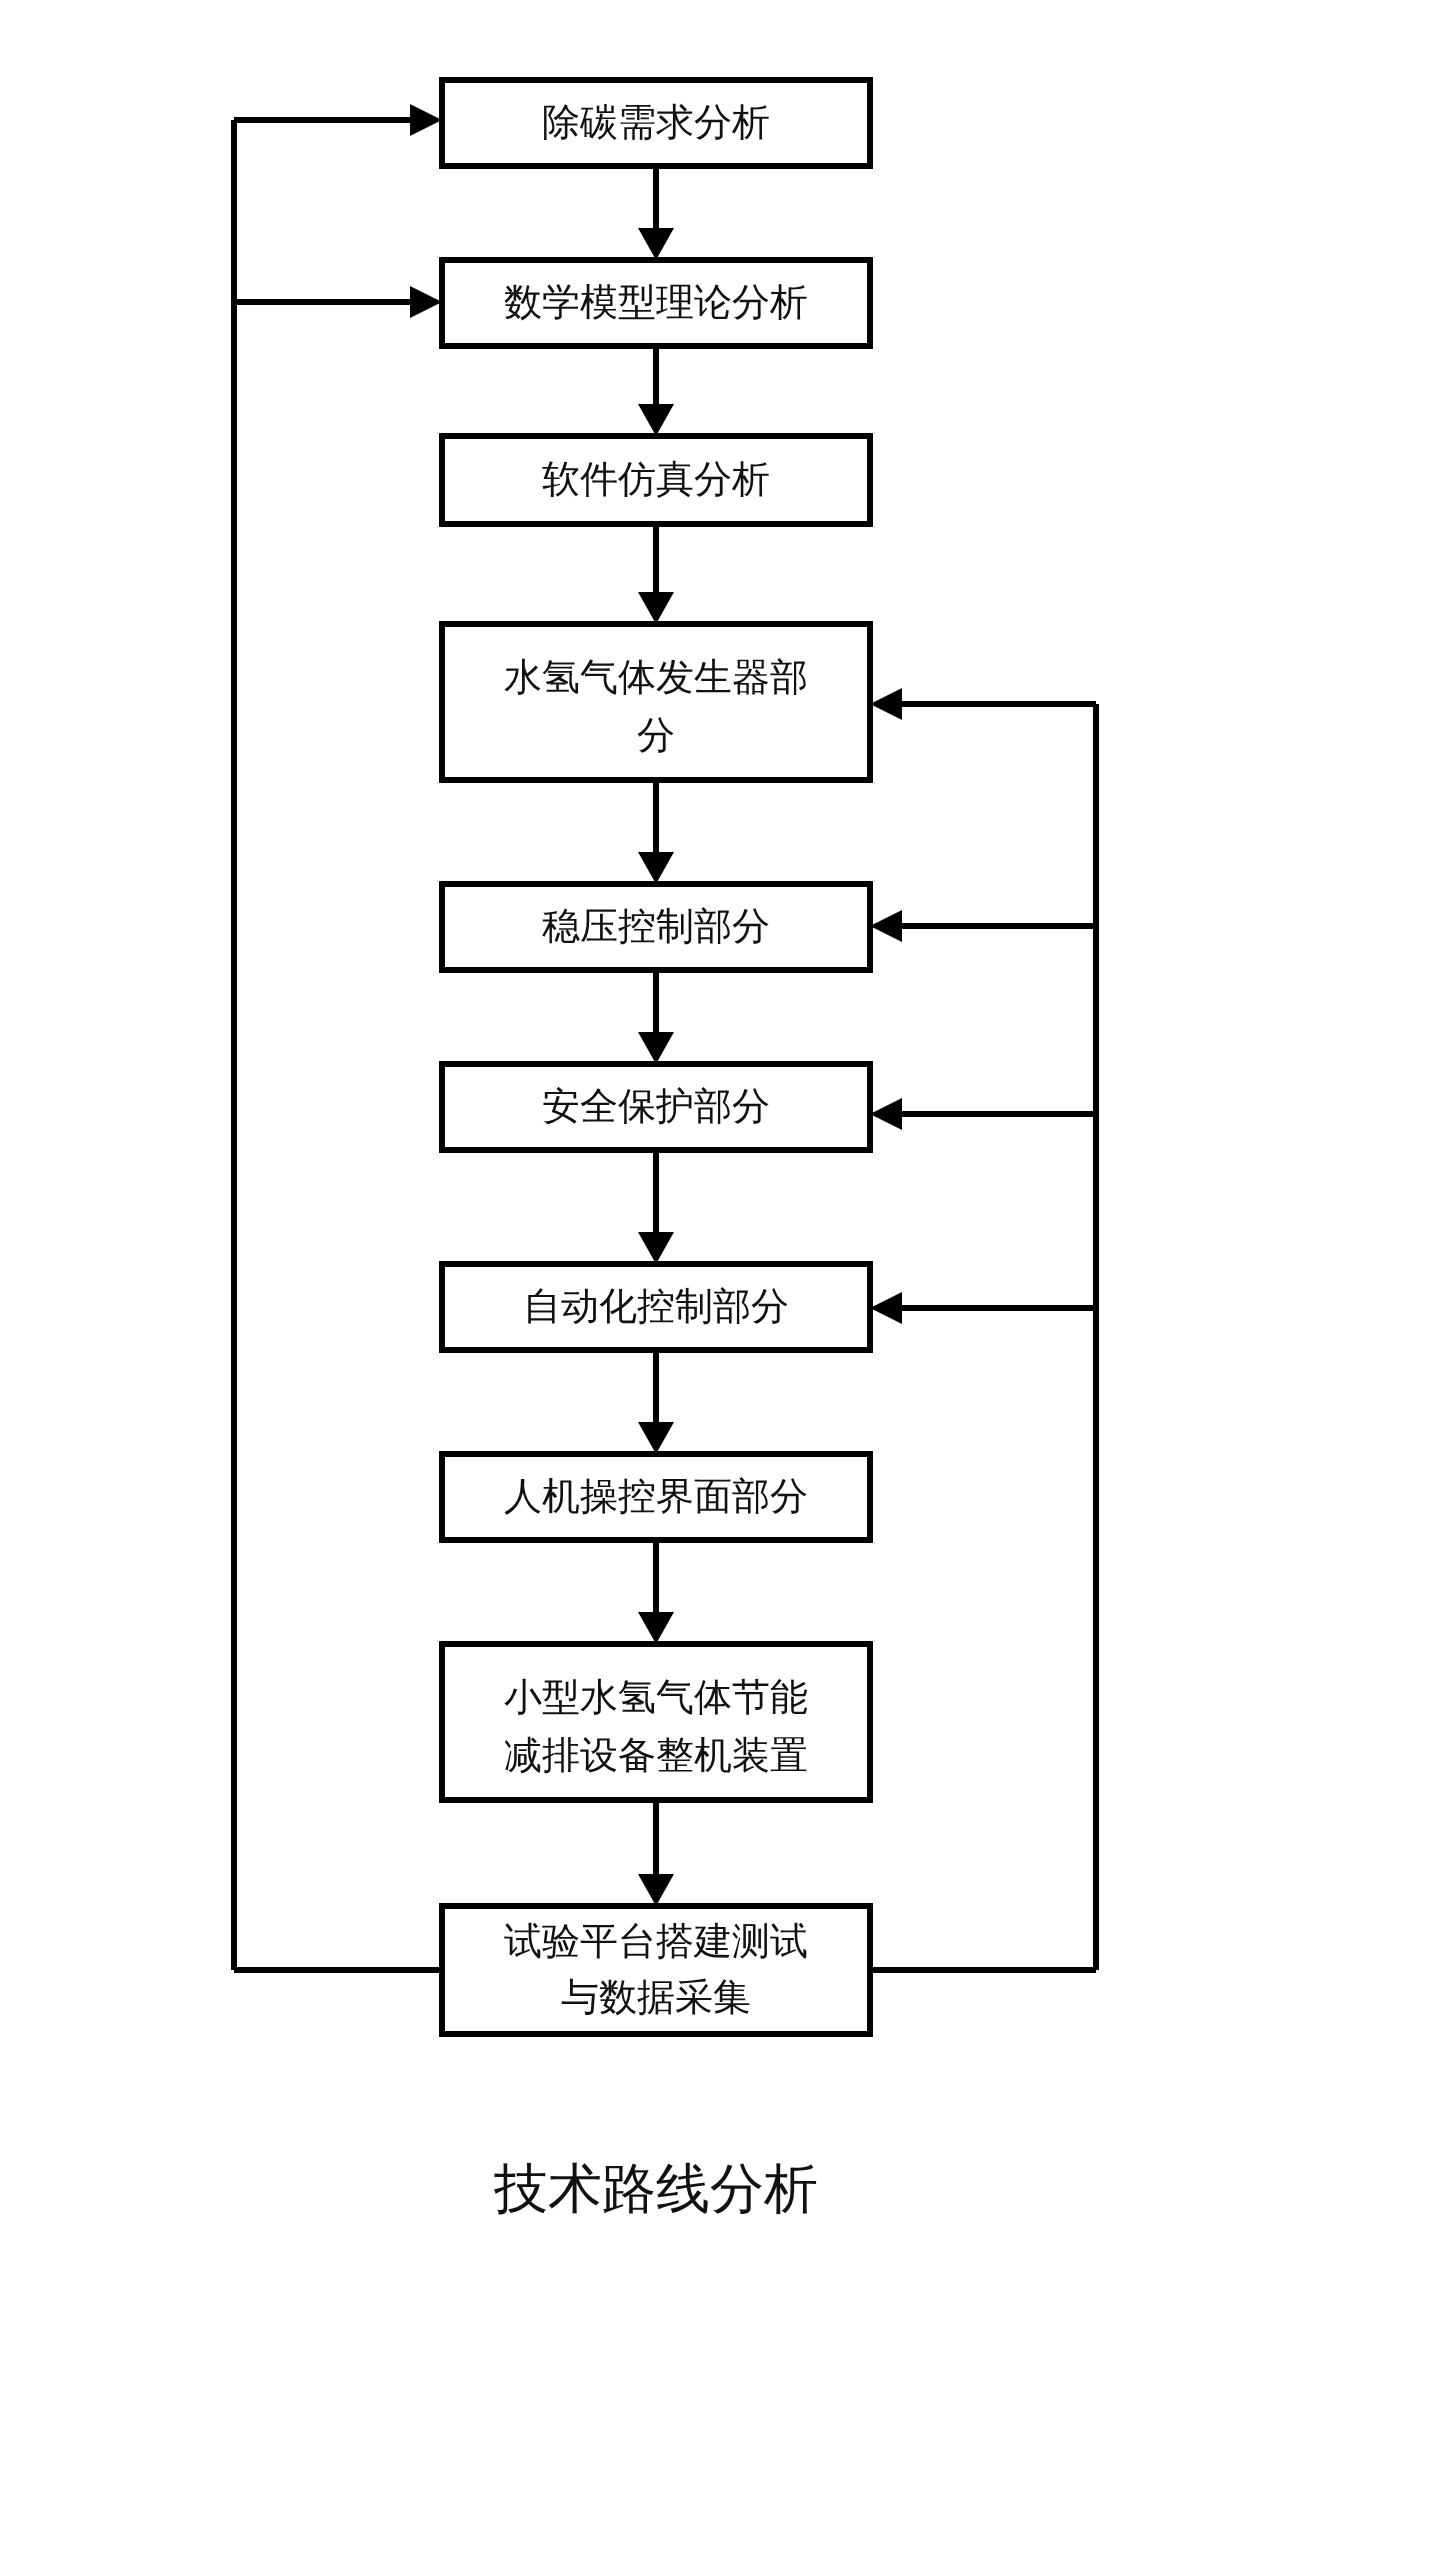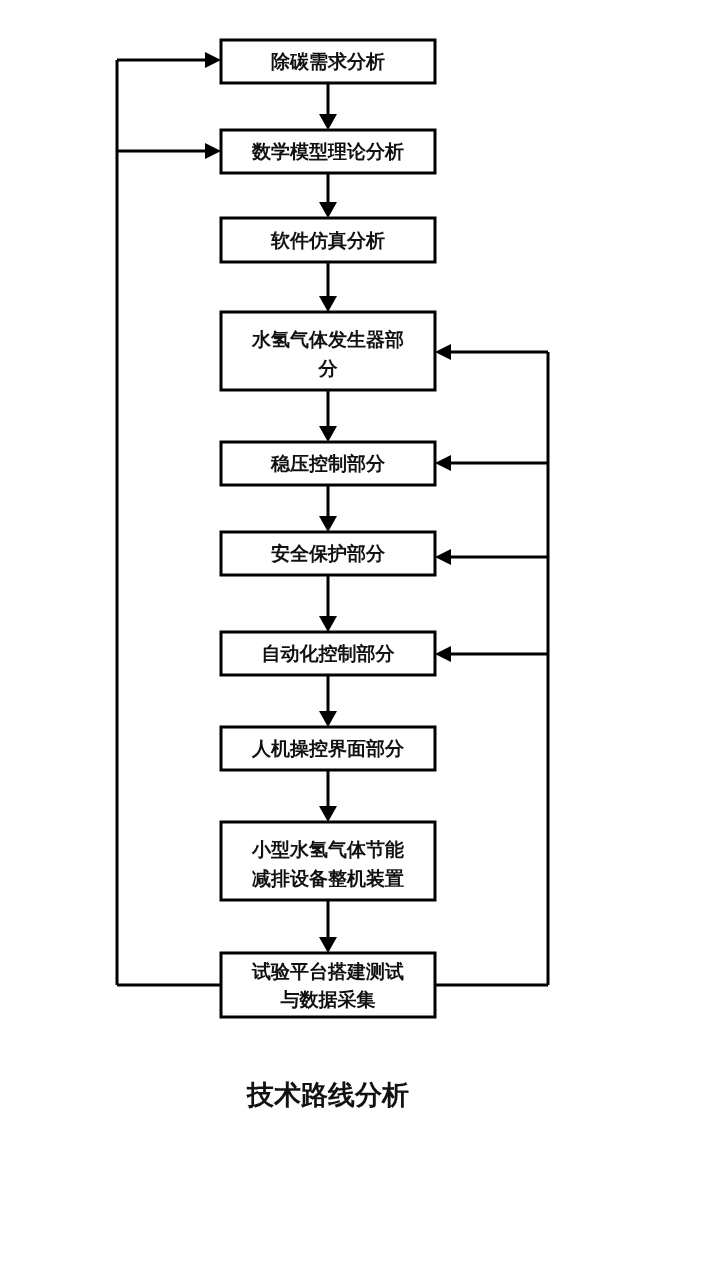--- a/index.html
+++ b/index.html
@@ -11,21 +11,20 @@
     width: 720px;
     height: 1280px;
     font-family: "DejaVu Sans", "Liberation Sans", sans-serif;
     position: relative;
     overflow: hidden;
   }
   #flow-root {
     position: relative;
     width: 642px;
     height: 1280px;
-    font-weight: bold;
   }
   svg#flow-svg {
     position: absolute;
     left: 0;
     top: 0;
     width: 720px;
     height: 1280px;
     display: block;
   }
   .node-rect {

